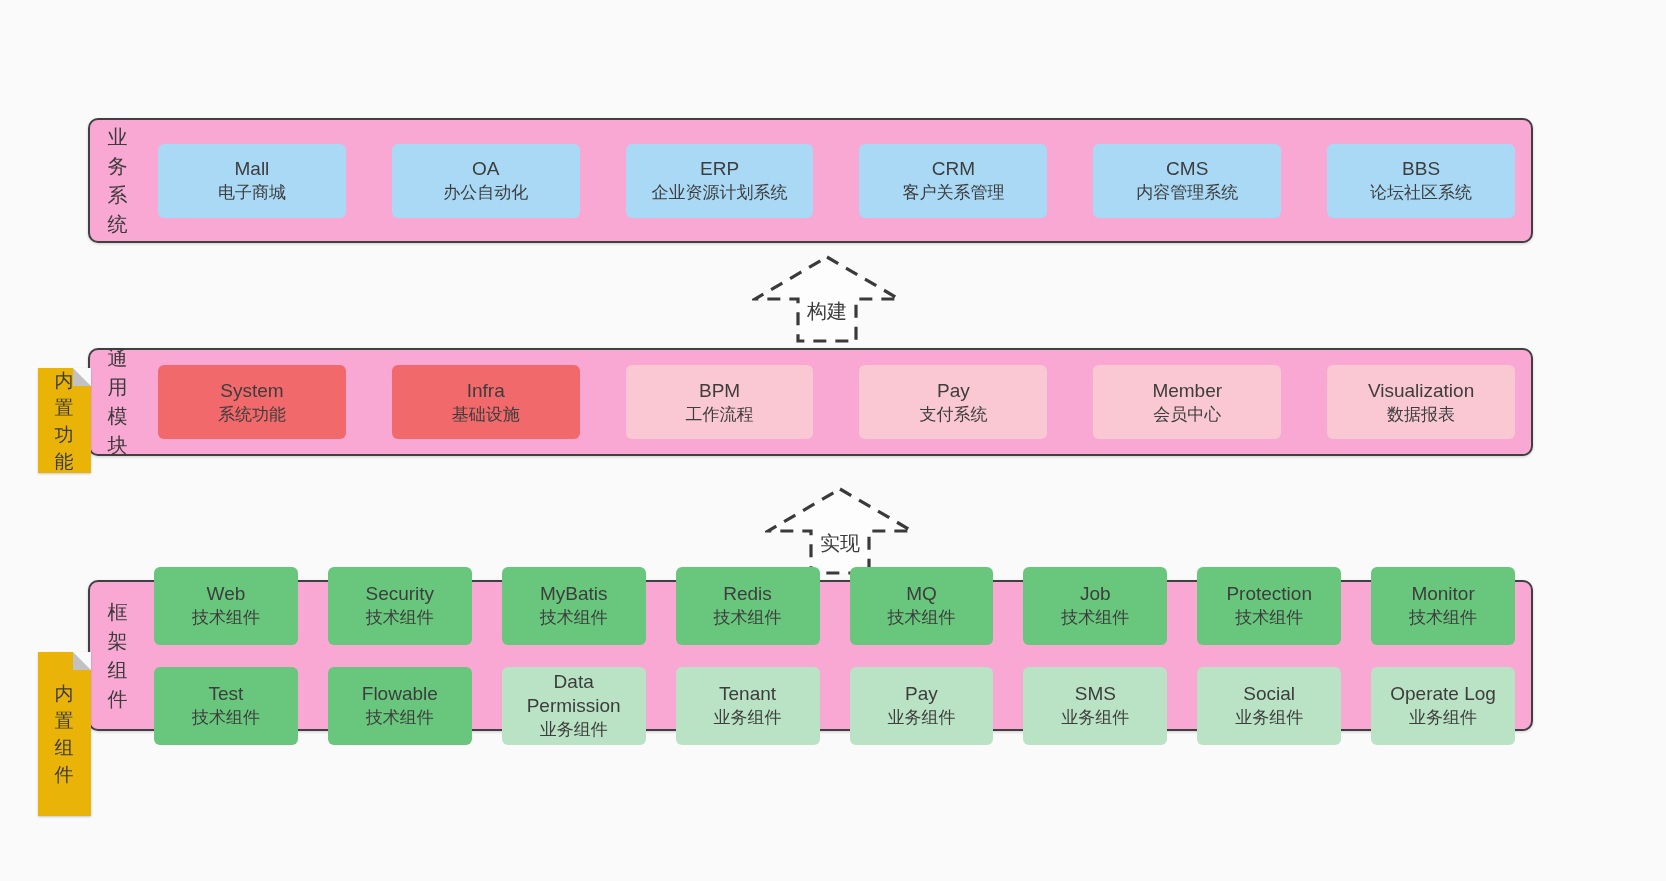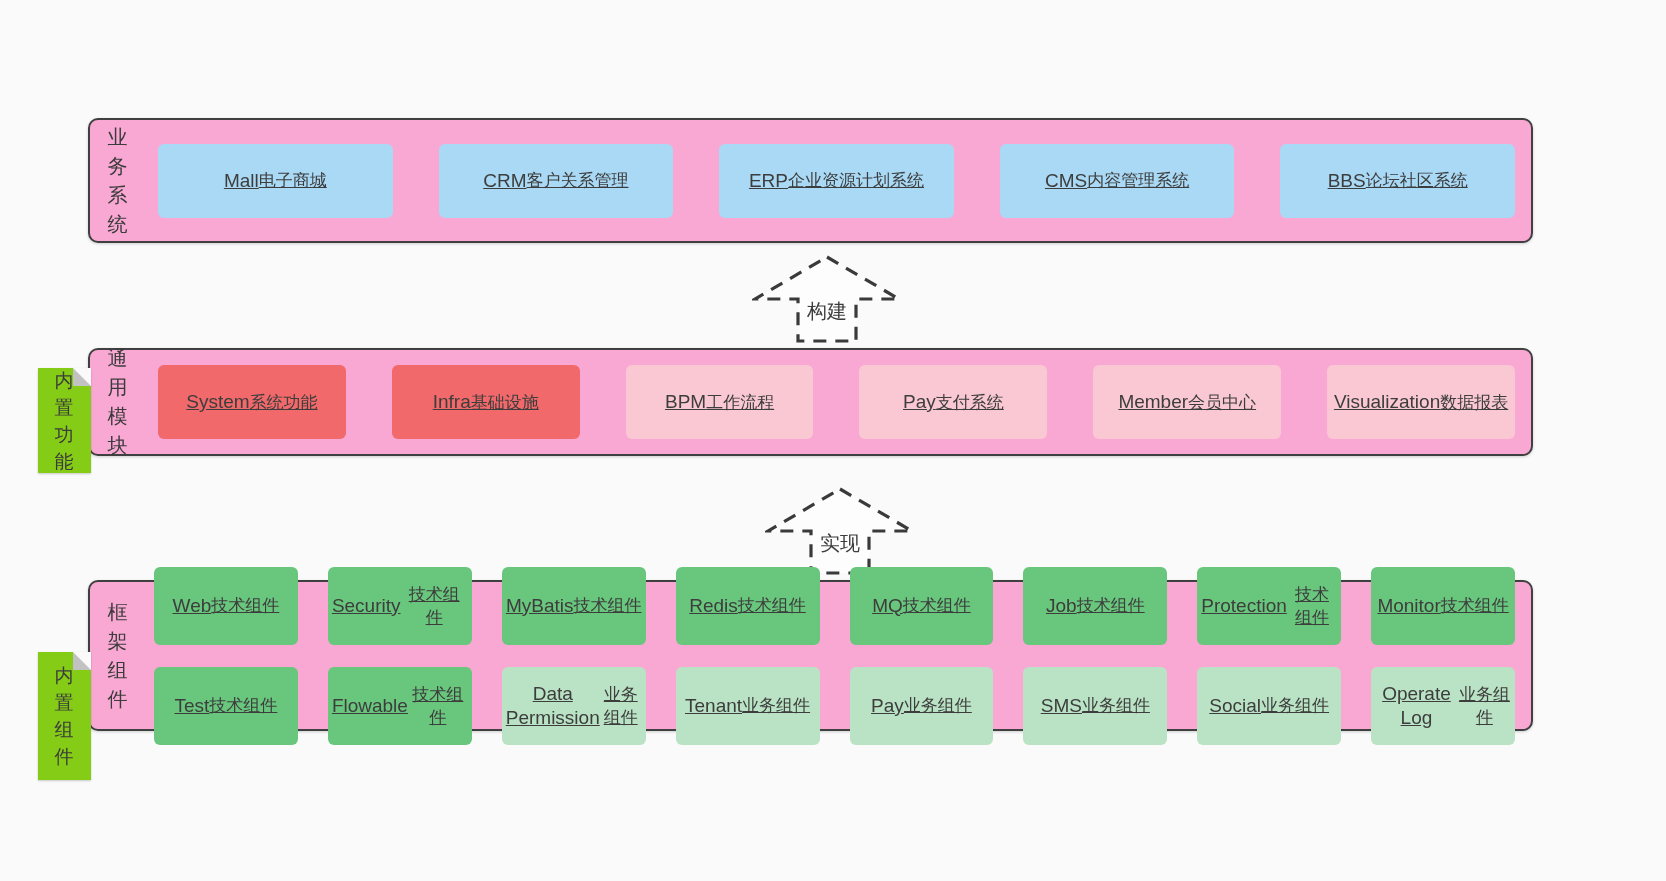--- a/index.html
+++ b/index.html
@@ -23,41 +23,41 @@
     width:24px;margin-left:16px;flex:0 0 auto;
     font-size:20px;line-height:29px;letter-spacing:1px;
     word-break:break-all;text-align:center;color:#3b3b3b;
   }
   .boxes{flex:1;display:flex;gap:46px;margin:0 16px 0 28px;}
   .rows{flex:1;display:flex;flex-direction:column;gap:22px;margin:0 16px 0 24px;}
   .rows .boxes{margin:0;gap:30px;}
   
   .box{
     flex:1;border-radius:6px;
-    display:flex;flex-direction:row;justify-content:center;align-items:center;
-    text-align:center;padding:4px 4px;box-sizing:border-box;text-decoration:underline;
+    display:flex;flex-direction:column;justify-content:center;align-items:center;
+    text-align:center;padding:4px 12px;box-sizing:border-box;
   }
   .band1 .box,.band2 .box{height:74px;align-self:center;}
   .band3 .box{height:78px;}
   .box .en{font-size:19px;line-height:24px;}
   .box .zh{font-size:17px;line-height:23px;}
   .blue{background:#a9d9f5;}
   .red{background:#f2696b;}
   .pink{background:#f9c8d3;}
   .green{background:#68c77d;}
   .lgreen{background:#b9e3c4;}
   
   .tab{
     position:absolute;left:38px;width:53px;box-sizing:border-box;
-    background:#84cc16;z-index:3;
+    background:#eab308;z-index:3;
     box-shadow:0 1px 2px rgba(0,0,0,.2);
     display:flex;justify-content:center;align-items:center;
   }
   .tab2{top:368px;height:105px;}
-  .tab3{top:652px;height:128px;}
+  .tab3{top:652px;height:164px;}
   .tab .fold{
     position:absolute;top:0;right:0;width:0;height:0;
     border:9px solid;border-color:#fafafa #fafafa #c2c2c2 #c2c2c2;
   }
   .tab .vlabel{margin:0;font-size:19px;line-height:27px;}
   
   .arrow{position:absolute;width:150px;height:90px;}
   .arrow1{left:752px;top:254px;}
   .arrow2{left:765px;top:486px;}
   .arrow polygon{
@@ -73,26 +73,30 @@
 <body>
 
 <div class="band band1">
   <div class="vlabel">业务系统</div>
   <div class="boxes">
     <div class="box blue">
       <div class="en">Mall</div>
       <div class="zh">电子商城</div>
     </div>
     <div class="box blue">
+      <div class="en">OA</div>
+      <div class="zh">办公自动化</div>
+    </div>
+    <div class="box blue">
+      <div class="en">ERP</div>
+      <div class="zh">企业资源计划系统</div>
+    </div>
+    <div class="box blue">
       <div class="en">CRM</div>
       <div class="zh">客户关系管理</div>
-    </div>
-    <div class="box blue">
-      <div class="en">ERP</div>
-      <div class="zh">企业资源计划系统</div>
     </div>
     <div class="box blue">
       <div class="en">CMS</div>
       <div class="zh">内容管理系统</div>
     </div>
     <div class="box blue">
       <div class="en">BBS</div>
       <div class="zh">论坛社区系统</div>
     </div>
   </div>

